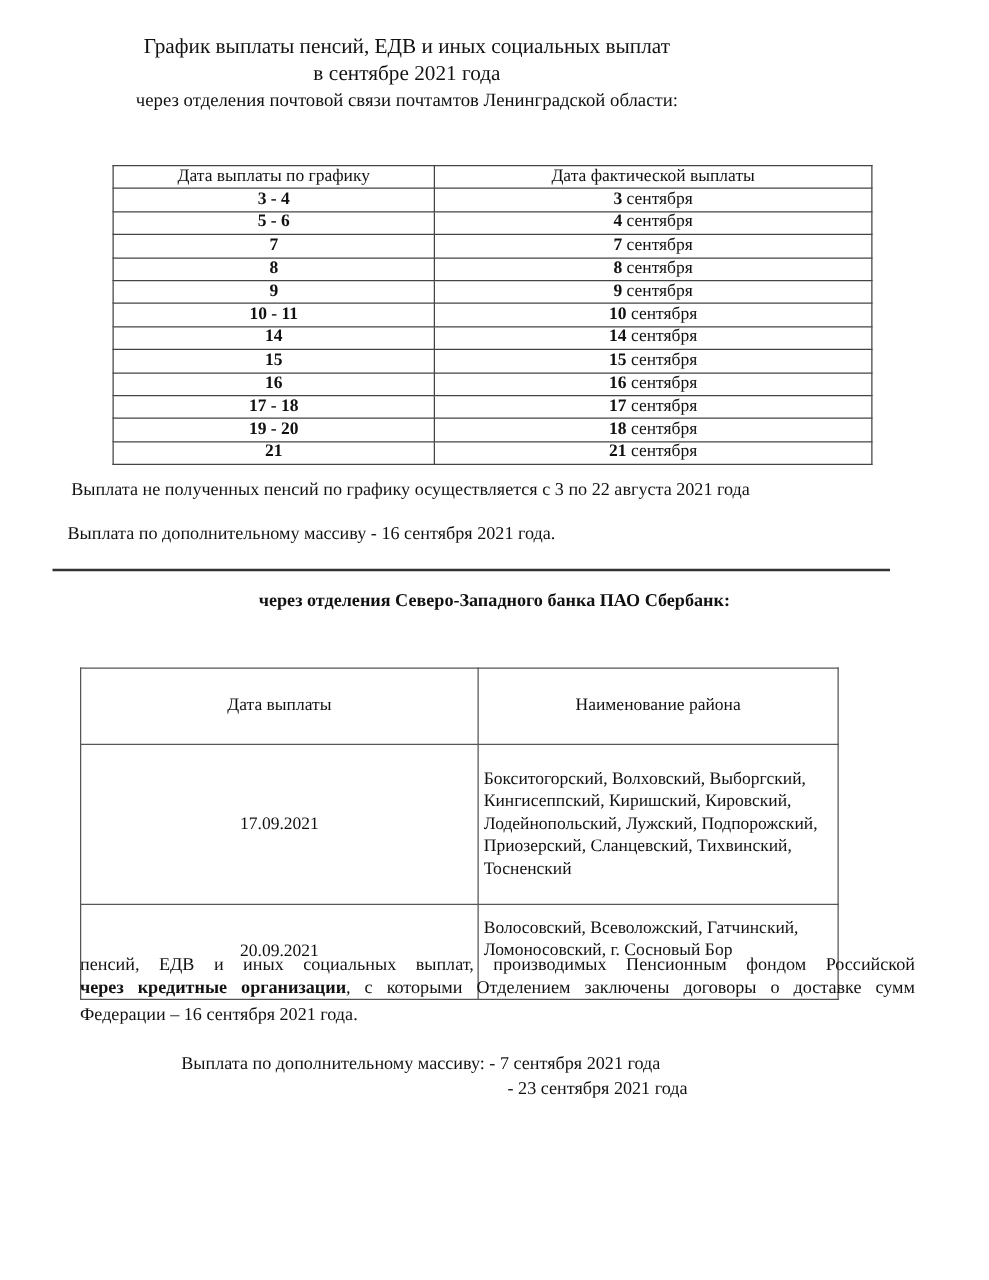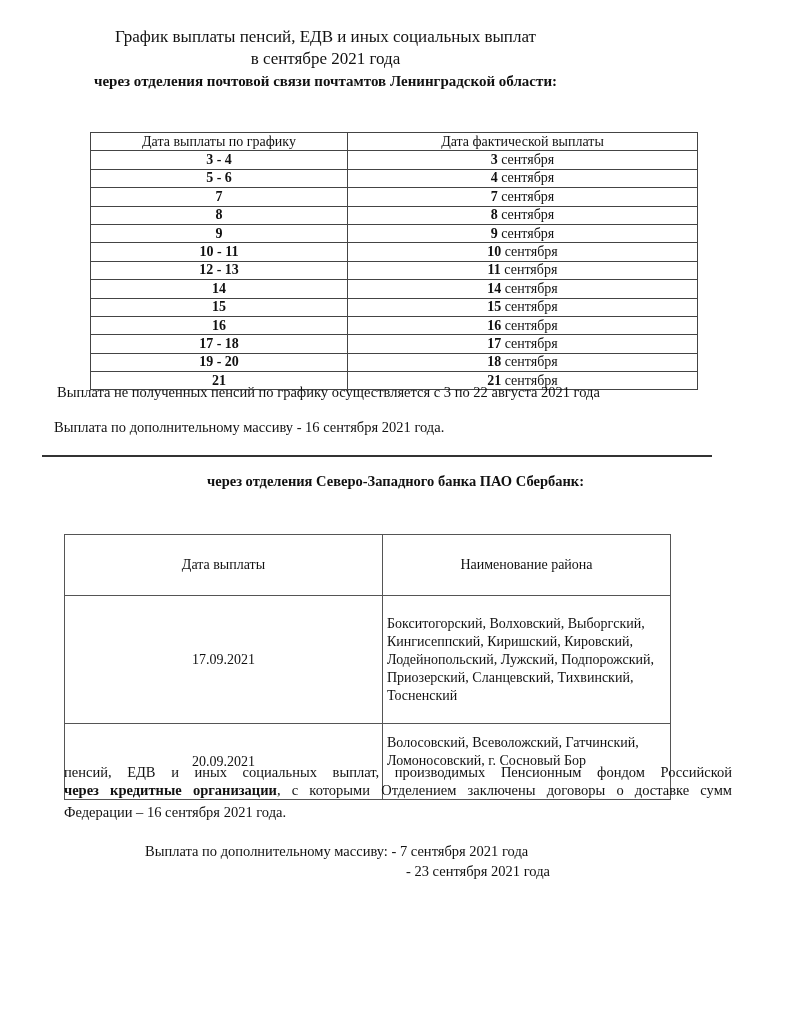--- a/index.html
+++ b/index.html
@@ -4,21 +4,21 @@
   <style>
     html, body { margin: 0; padding: 0; }
     body {
       width: 791px; height: 1024px; background: #ffffff; position: relative;
       font-family: "Liberation Serif", serif; color: #111; overflow: hidden;
     }
     .abs { position: absolute; }
     .title {
       left: 0; width: 651px; text-align: center; font-size: 17px; line-height: 20px;
     }
-    .subtitle-bold { font-weight: bold; font-size: 15px; }
+    .subtitle-bold { font-weight: normal; font-size: 15px; }
     table { border-collapse: collapse; position: absolute; margin-top: 28px; }
     .t1 { left: 90px; top: 104px; width: 608px; }
     .t1 td, .t1 th {
       border: 1.3px solid #444; height: 17.4px; padding: 0; font-size: 14px;
       text-align: center; line-height: 16px;
     }
     .t1 th { font-weight: normal; font-size: 14px; }
     .t1 td.c1 { width: 256px; font-weight: bold; }
     .t1 .num { font-weight: bold; }
     .para { font-size: 14.5px; line-height: 18px; }
@@ -63,24 +63,20 @@
         <td class="c1">8</td>
         <td><span class="num">8</span><span> сентября</span></td>
       </tr>
       <tr>
         <td class="c1">9</td>
         <td><span class="num">9</span><span> сентября</span></td>
       </tr>
       <tr>
         <td class="c1">10 - 11</td>
         <td><span class="num">10</span><span> сентября</span></td>
-      </tr>
-      <tr>
-        <td class="c1">12 - 13</td>
-        <td><span class="num">11</span><span> сентября</span></td>
       </tr>
       <tr>
         <td class="c1">14</td>
         <td><span class="num">14</span><span> сентября</span></td>
       </tr>
       <tr>
         <td class="c1">15</td>
         <td><span class="num">15</span><span> сентября</span></td>
       </tr>
       <tr>

